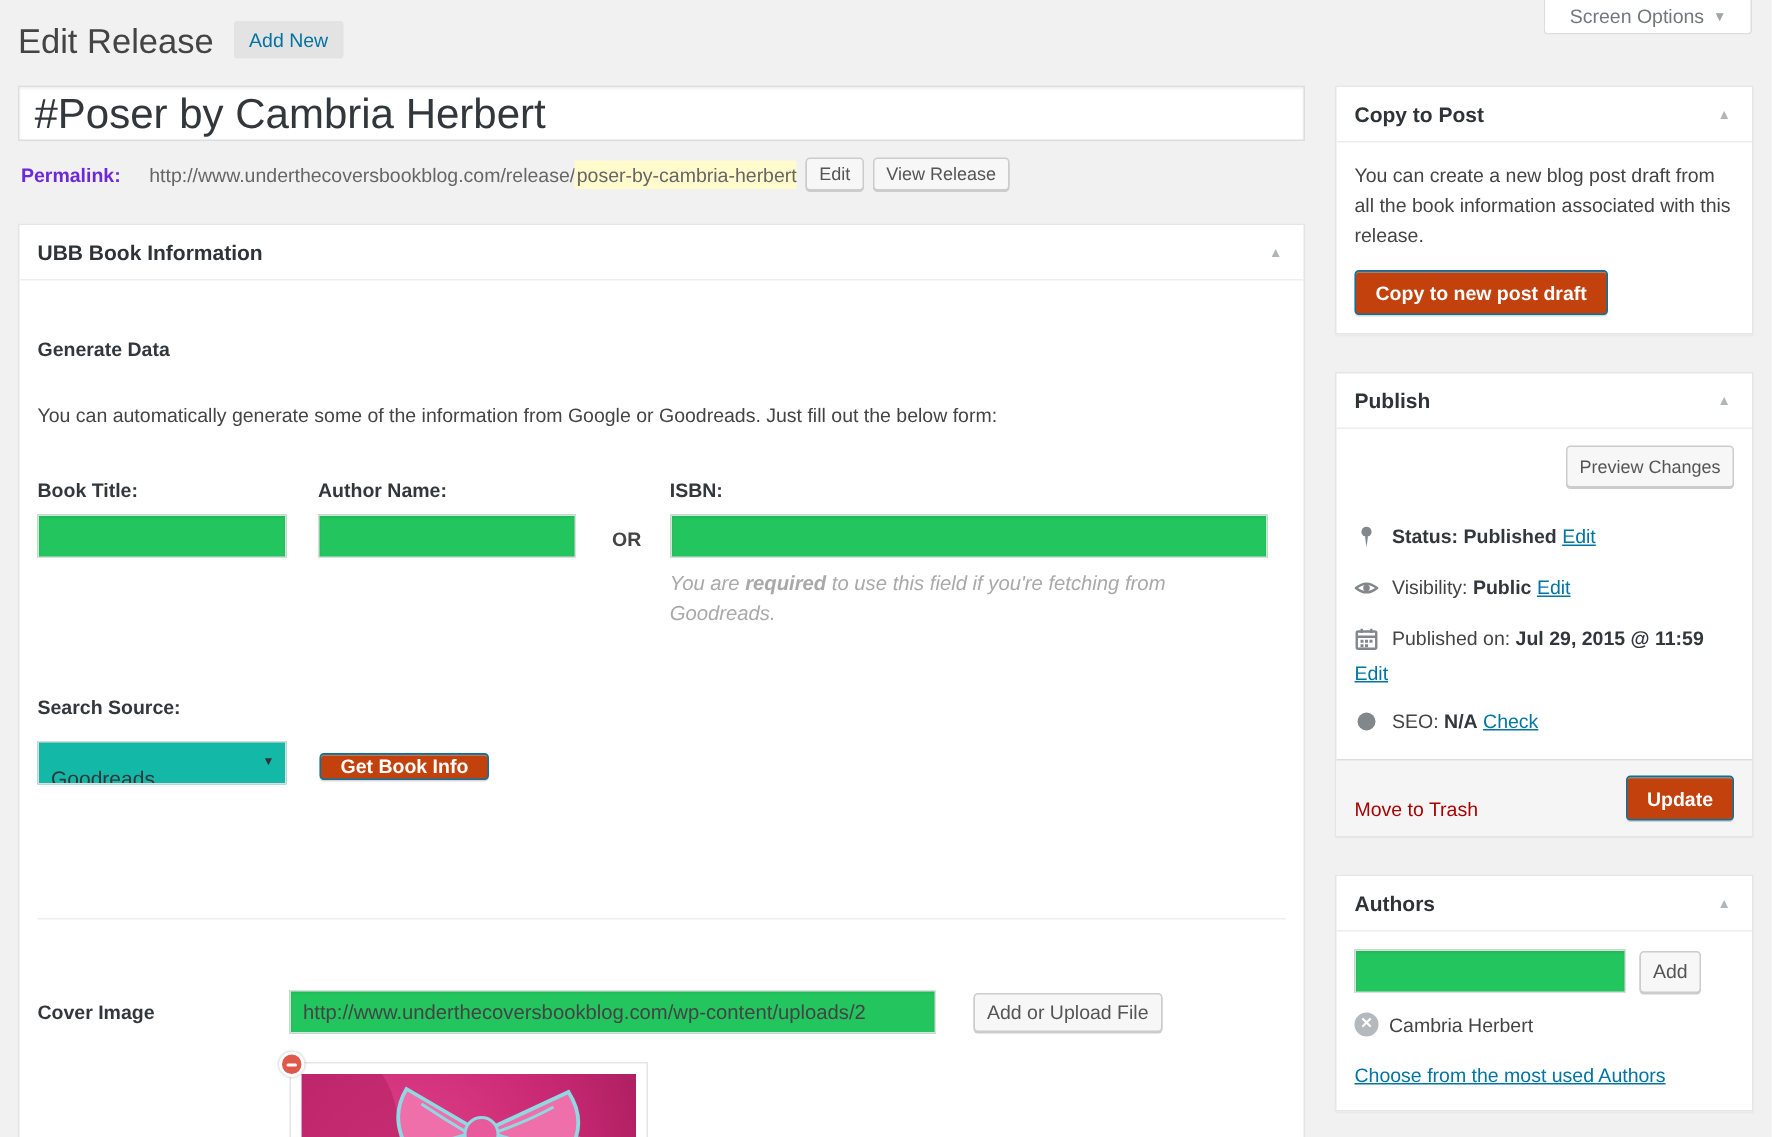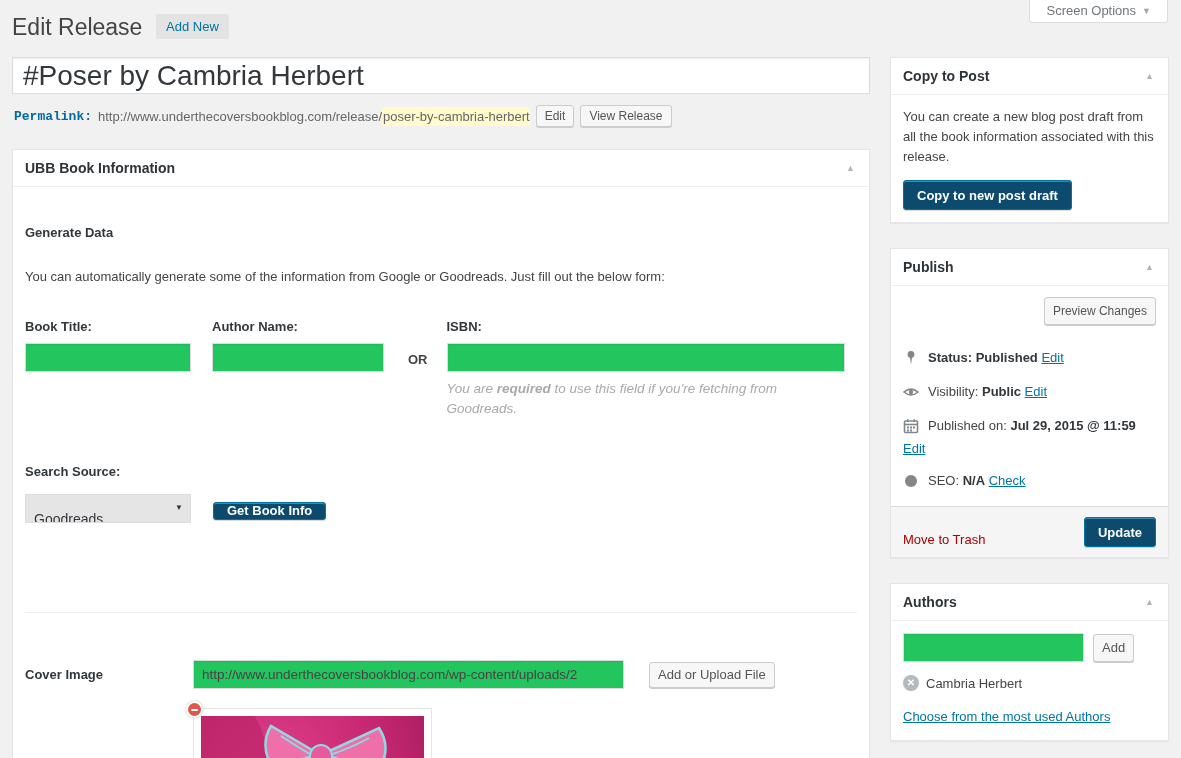--- a/index.html
+++ b/index.html
@@ -37,21 +37,21 @@
   .col-side { width:279px; flex:none; }
 
   
   .title-input {
     width:100%; height:37px; background:#fff; border:1px solid #ddd;
     box-shadow:inset 0 1px 2px rgba(0,0,0,.07);
     font-family:"Liberation Sans", sans-serif;
     font-size:28px; color:#32373c; padding:3px 10px; outline:none;
   }
   .permalink-row { margin:11px 0 0 2px; color:#666; display:flex; align-items:center; flex-wrap:nowrap; }
-  .permalink-row .plabel { font-weight:bold; color:#0369a1; margin-right:6px;font-family:Liberation Mono, monospace; }
+  .permalink-row .plabel { font-weight:bold; color:#6d28d9; margin-right:19px; }
   .permalink-row a.purl { color:#666; text-decoration:none; }
   .permalink-row .slug { background:#fffbcc; padding:2px 0 2px 1px; }
   .btn-small {
     display:inline-block; background:#f7f7f7; border:1px solid #ccc; border-radius:3px;
     color:#555; font-size:12px; line-height:20px; padding:0 8px; margin-left:6px;
     cursor:pointer; box-shadow:0 1px 0 #ccc; white-space:nowrap;
     font-family:"Liberation Sans", sans-serif;
   }
 
   
@@ -87,28 +87,28 @@
   .or-label { font-weight:bold; color:#444; padding:33px 19px 0 24px; }
   .col-isbn { width:398px; }
   .col-isbn .txt-input { width:398px; }
   .isbn-hint { margin-top:7px; font-style:italic; color:#a9a9a9; line-height:1.45; font-size:13.5px; }
 
   .search-source-label { display:block; font-weight:600; color:#32373c; margin:46px 0 0; }
   .source-row { display:flex; margin-top:15px; align-items:center; }
   .select-wrap { position:relative; width:166px; }
   .select-wrap select {
     -webkit-appearance:none; appearance:none;
-    width:166px; height:29px; background:#e5e5e5; border:1px solid #ddd;
+    width:166px; height:29px; background:#14b8a6; border:1px solid #ddd;
     padding:16px 22px 0 8px; font-size:14px; color:#32373c; outline:none;
     font-family:"Liberation Sans", sans-serif; border-radius:0; cursor:pointer;
   }
   .select-arrow { position:absolute; right:8px; top:9px; font-size:8px; color:#333; pointer-events:none; }
 
   .btn-primary {
-    background:#0c4a6e; border:1px solid #0074a2; border-radius:3px; color:#fff;
+    background:#c2410c; border:1px solid #0074a2; border-radius:3px; color:#fff;
     box-shadow:inset 0 1px 0 rgba(120,200,230,.5), 0 1px 0 rgba(0,0,0,.15);
     font-size:13px; font-weight:600; cursor:pointer; font-family:"Liberation Sans", sans-serif;
   }
   .get-book-btn { margin-left:22px; height:18px; padding:0 13px; }
 
   .section-divider { border:none; border-top:1px solid #eee; margin:85px 0 0; }
 
   .cover-row { display:flex; align-items:center; margin-top:47px; }
   .cover-label { width:168px; font-weight:bold; color:#32373c; }
   .cover-url-input { width:431px; height:29px; font-size:13.5px; color:#444; }

